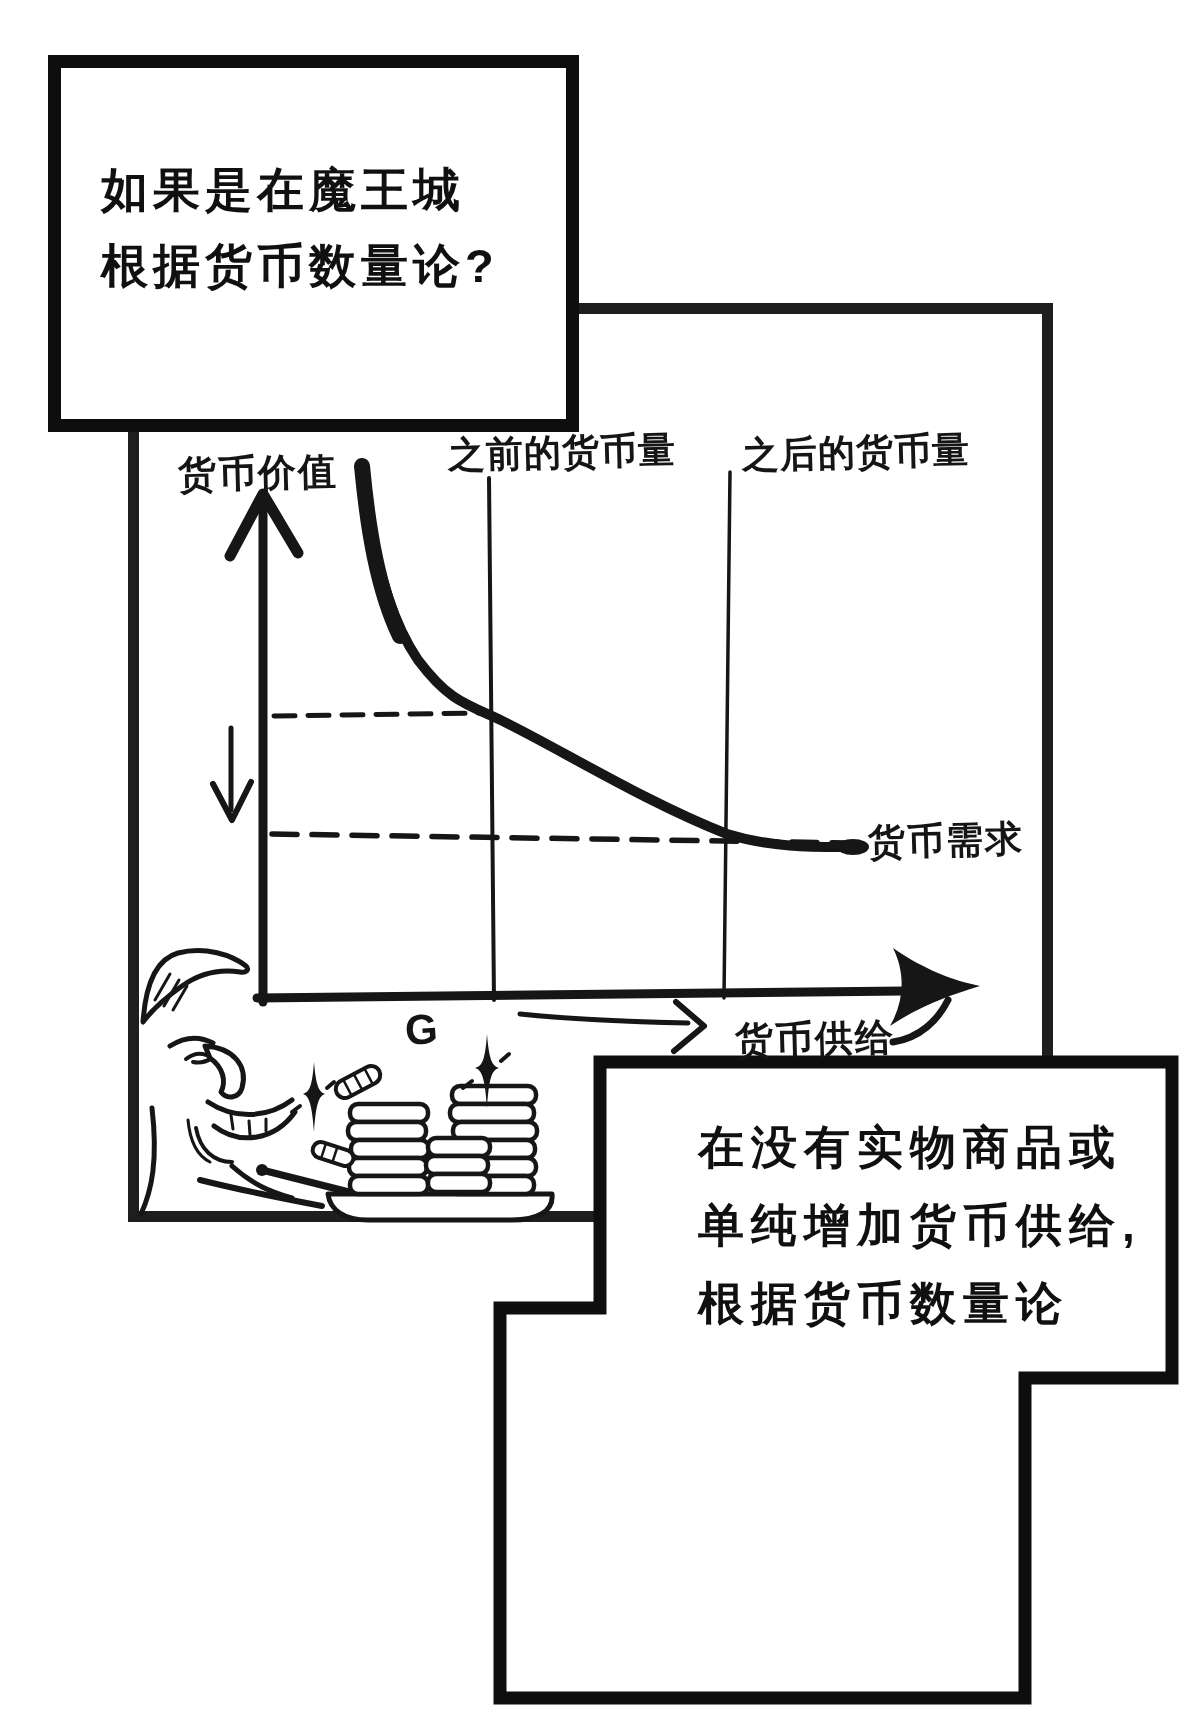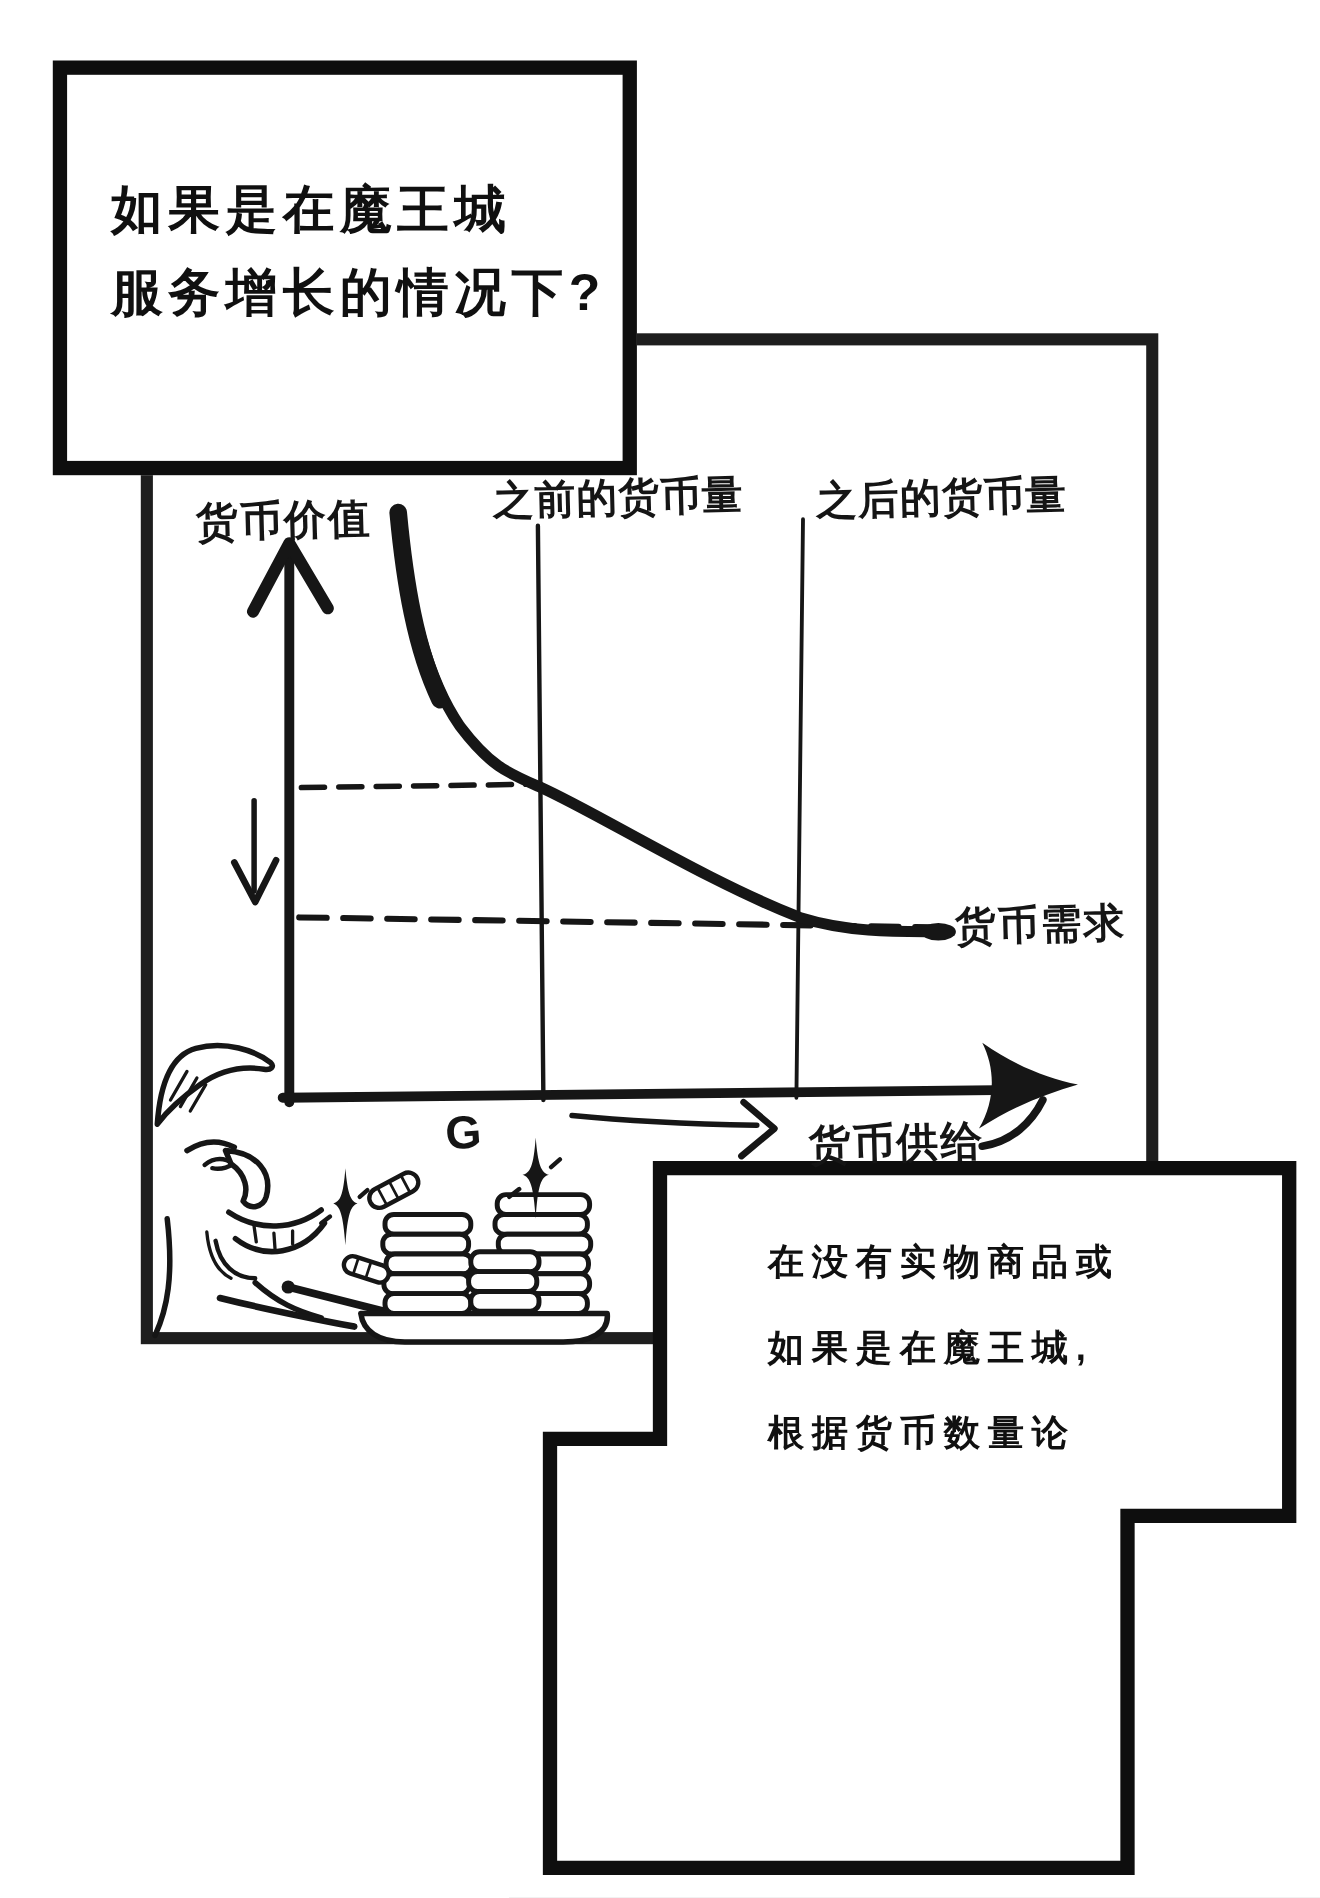--- a/index.html
+++ b/index.html
@@ -16,21 +16,21 @@
   }
   
   .speech{
     position:absolute;left:48px;top:55px;width:531px;height:377px;
     border:13px solid #0e0e0e;background:#fff;box-sizing:border-box;
   }
   .speech .txt{position:absolute;left:40px;top:84px;}
   .blocktext{font-weight:700;color:#101010;}
   .speech .l{font-size:47px;line-height:76px;letter-spacing:5px;white-space:nowrap;}
   .note-upper{position:absolute;left:698px;top:1108px;}
-  .note-upper .l{font-size:33px;line-height:78px;letter-spacing:7px;white-space:nowrap;}
+  .note-upper .l{font-size:46px;line-height:78px;letter-spacing:7px;white-space:nowrap;}
   .note-lower{position:absolute;left:514px;top:1412px;}
   .note-lower .l{font-size:45px;line-height:80px;letter-spacing:2px;white-space:nowrap;}
   
   .hand{
     position:absolute;font-weight:700;color:#151515;white-space:nowrap;
     transform:rotate(-1.5deg);
   }
   .lab-yaxis{left:178px;top:448px;font-size:38px;letter-spacing:2px;}
   .lab-prev{left:448px;top:428px;font-size:37px;letter-spacing:1px;}
   .lab-post{left:742px;top:428px;font-size:37px;letter-spacing:1px;}
@@ -154,31 +154,31 @@
     </g>
   </svg>
 
   <svg width="1200" height="1725" viewBox="0 0 1200 1725">
     <polygon points="600,1062 1172,1062 1172,1378 1025,1378 1025,1698 500,1698 500,1308 600,1308" fill="#ffffff" stroke="#0e0e0e" stroke-width="13"></polygon>
   </svg>
 
   <div class="speech">
     <div class="txt blocktext">
       <div class="l">如果是在魔王城</div>
-      <div class="l">服务增长的情况下?</div>
+      <div class="l">根据货币数量论?</div>
     </div>
   </div>
 
   <div class="hand lab-yaxis">货币价值</div>
   <div class="hand lab-prev">之前的货币量</div>
   <div class="hand lab-post">之后的货币量</div>
   <div class="hand lab-demand">货币需求</div>
   <div class="hand lab-supply">货币供给</div>
   <div class="hand lab-g">G</div>
 
   <div class="note-upper blocktext">
     <div class="l">在没有实物商品或</div>
-    <div class="l">如果是在魔王城,</div>
+    <div class="l">单纯增加货币供给,</div>
     <div class="l">根据货币数量论</div>
   </div>
 
 
 </div>
 
 </body></html>

